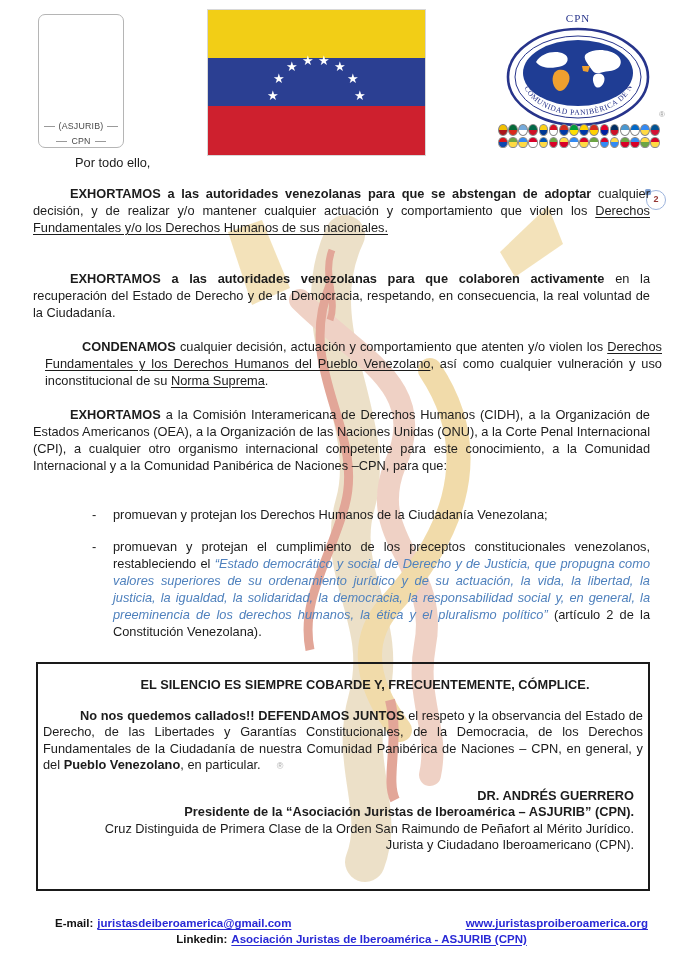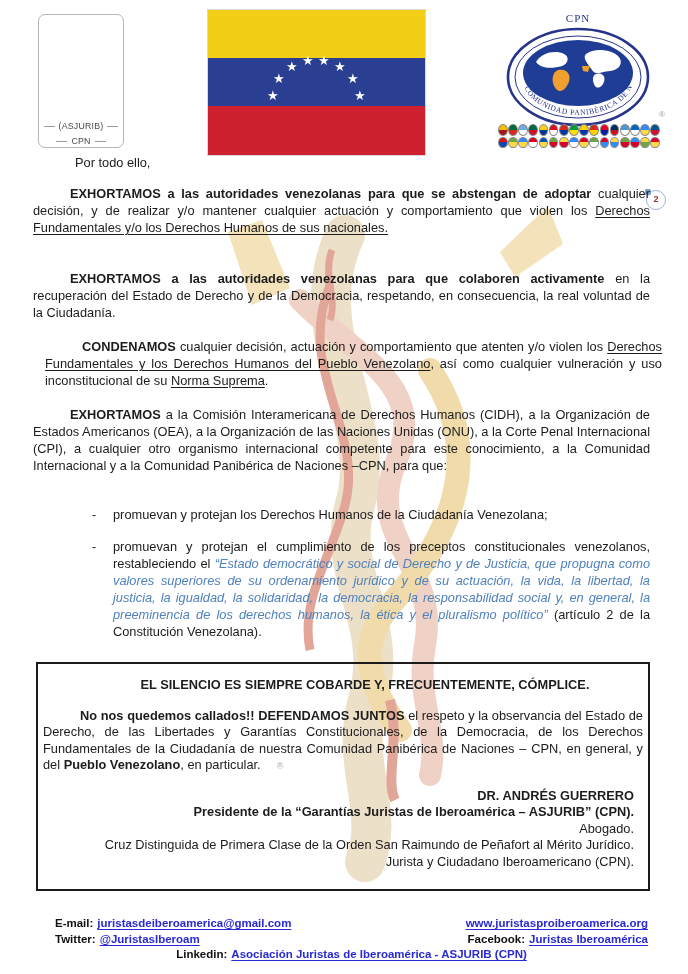--- a/index.html
+++ b/index.html
@@ -185,35 +185,30 @@
     <div class="bullet" style="top:538px;">
       <span class="dash">-</span>
       <div class="btext"><span>promuevan y protejan el cumplimiento de los preceptos constitucionales venezolanos, restableciendo el </span><span class="quote">“Estado democrático y social de Derecho y de Justicia, que propugna como valores superiores de su ordenamiento jurídico y de su actuación, la vida, la libertad, la justicia, la igualdad, la solidaridad, la democracia, la responsabilidad social y, en general, la preeminencia de los derechos humanos, la ética y el pluralismo político”</span><span> (artículo 2 de la Constitución Venezolana).</span></div>
     </div>
 
     <div class="frame">
       <div class="frame-title">EL SILENCIO ES SIEMPRE COBARDE Y, FRECUENTEMENTE, CÓMPLICE.</div>
       <div class="frame-para"><span class="b">No nos quedemos callados!! DEFENDAMOS JUNTOS</span><span> el respeto y la observancia del Estado de Derecho, de las Libertades y Garantías Constitucionales, de la Democracia, de los Derechos Fundamentales de la Ciudadanía de nuestra Comunidad Panibérica de Naciones – CPN, en general, y del </span><span class="b">Pueblo Venezolano</span><span>, en particular.</span><span class="frame-reg">®</span></div>
       <div class="sig">
         <div class="b">DR. ANDRÉS GUERRERO</div>
-        <div class="b">Presidente de la “Garantías Juristas de Iberoamérica – ASJURIB” (CPN).</div>
-        <div>Abogado.</div>
+        <div class="b">Presidente de la “Asociación Juristas de Iberoamérica – ASJURIB” (CPN).</div>
         <div>Cruz Distinguida de Primera Clase de la Orden San Raimundo de Peñafort al Mérito Jurídico.</div>
         <div>Jurista y Ciudadano Iberoamericano (CPN).</div>
       </div>
     </div>
 
     <div class="footer">
       <div class="frow">
         <span><span class="flabel">E-mail:</span><a class="flink">juristasdeiberoamerica@gmail.com</a></span>
         <a class="flink">www.juristasproiberoamerica.org</a>
       </div>
-      <div class="frow">
-        <span><span class="flabel">Twitter:</span><a class="flink">@JuristasIberoam</a></span>
-        <span><span class="flabel">Facebook:</span><a class="flink">Juristas Iberoamérica</a></span>
-      </div>
       <div class="frow3">
         <span class="flabel">Linkedin:</span><a class="flink">Asociación Juristas de Iberoamérica - ASJURIB (CPN)</a>
       </div>
     </div>
 
   </div>
 </div>
 
 </body></html>

